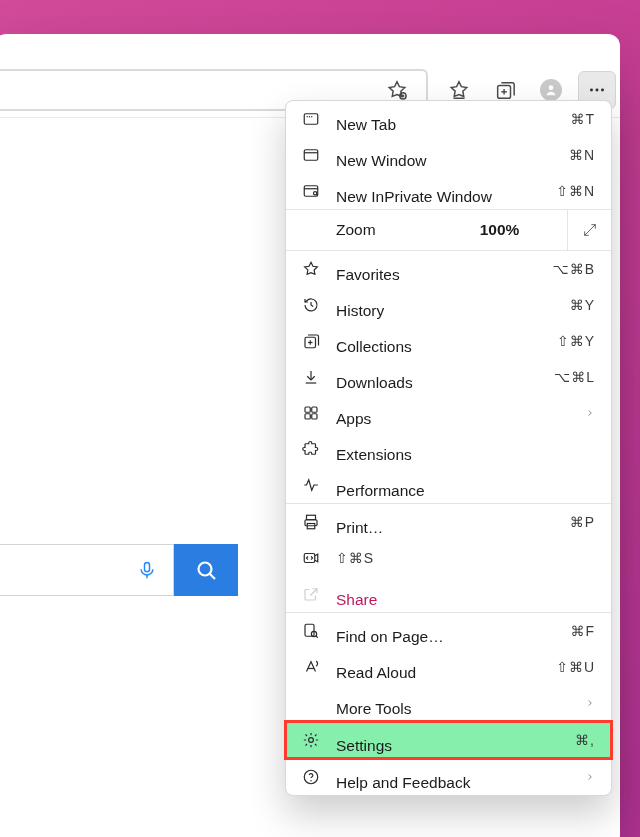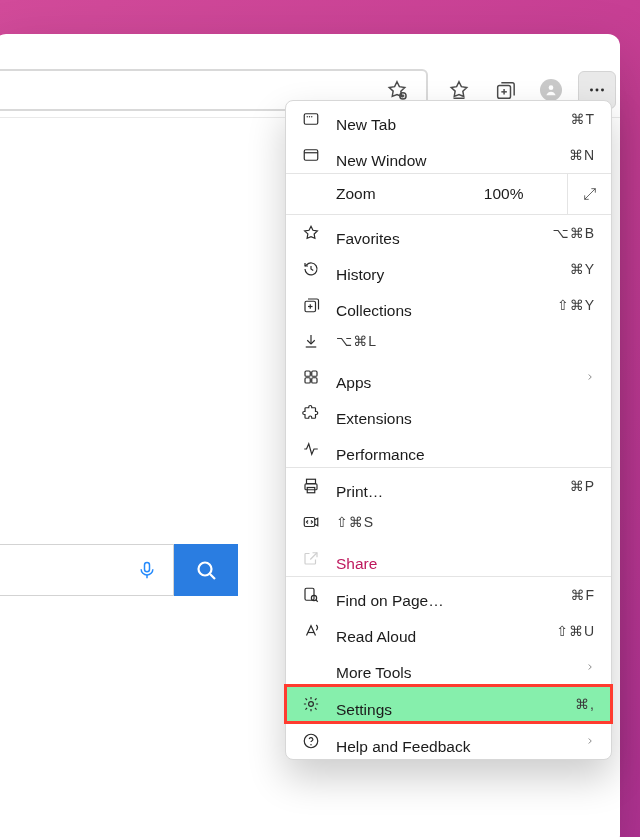--- a/index.html
+++ b/index.html
@@ -155,21 +155,21 @@
   
   .zoom-row { display:flex; align-items:center; height:40px; }
   .zoom-row .mi-icon { width:22px; margin:0 14px 0 14px; visibility:hidden; }
   .zoom-row .zoom-label { width: 96px; }
   .zoom-row .zoom-ctrl {
     flex:1;
     display:flex; align-items:center; justify-content:center;
     gap: 22px;
     color:#1b1b1b;
   }
-  .zoom-row .zoom-ctrl span.val { min-width:48px; text-align:right; }
+  .zoom-row .zoom-ctrl span.val { min-width:48px; text-align:center;font-weight:bold; }
   .zoom-row .zoom-ctrl .zc-btn { width:18px; height:18px; display:flex; align-items:center; justify-content:center;}
   .zoom-row .zoom-full {
     width: 44px;
     border-left:1px solid #e4e4e4;
     align-self: stretch;
     display:flex; align-items:center; justify-content:center;
   }
   .zoom-row .zoom-full svg{ width:16px;height:16px; stroke:#1b1b1b; }
 
   
@@ -273,20 +273,32 @@
     <span class="mi-icon">
       <svg viewBox="0 0 24 24">
           <rect x="3" y="5" width="18" height="14" rx="2"></rect>
           <line x1="3" y1="9" x2="21" y2="9"></line>
         </svg>
     </span>
     <span class="mi-label">New Window</span>
     <span class="mi-shortcut">⌘N</span>
   </div>
 
+  <div class="menu-item">
+    <span class="mi-icon">
+      <svg viewBox="0 0 24 24">
+          <rect x="3" y="5" width="18" height="14" rx="2"></rect>
+          <line x1="3" y1="9" x2="21" y2="9"></line>
+          <circle cx="17.5" cy="15" r="2.2"></circle>
+          <path d="M19 16.5l1.8 1.8"></path>
+        </svg>
+    </span>
+    <span class="mi-label">New InPrivate Window</span>
+    <span class="mi-shortcut">⇧⌘N</span>
+  </div>
 
   <div class="menu-sep"></div>
 
   <div class="zoom-row">
     <span class="mi-icon">&nbsp;</span>
     <span class="zoom-label">Zoom</span>
     <div class="zoom-ctrl">
       <span class="zc-btn">
         <svg viewBox="0 0 24 24">
             <line x1="5" y1="12" x2="19" y2="12"></line>
@@ -347,20 +359,21 @@
   </div>
 
   <div class="menu-item">
     <span class="mi-icon">
       <svg viewBox="0 0 24 24">
           <line x1="12" y1="4" x2="12" y2="16"></line>
           <polyline points="7 11 12 16 17 11"></polyline>
           <line x1="5" y1="20" x2="19" y2="20"></line>
         </svg>
     </span>
+    <span class="mi-label">Downloads</span>
     <span class="mi-shortcut">⌥⌘L</span>
   </div>
 
   <div class="menu-item">
     <span class="mi-icon">
       <svg viewBox="0 0 24 24">
           <rect x="4" y="4" width="7" height="7" rx="1.5"></rect>
           <rect x="13" y="4" width="7" height="7" rx="1.5"></rect>
           <rect x="4" y="13" width="7" height="7" rx="1.5"></rect>
           <rect x="13" y="13" width="7" height="7" rx="1.5"></rect>

